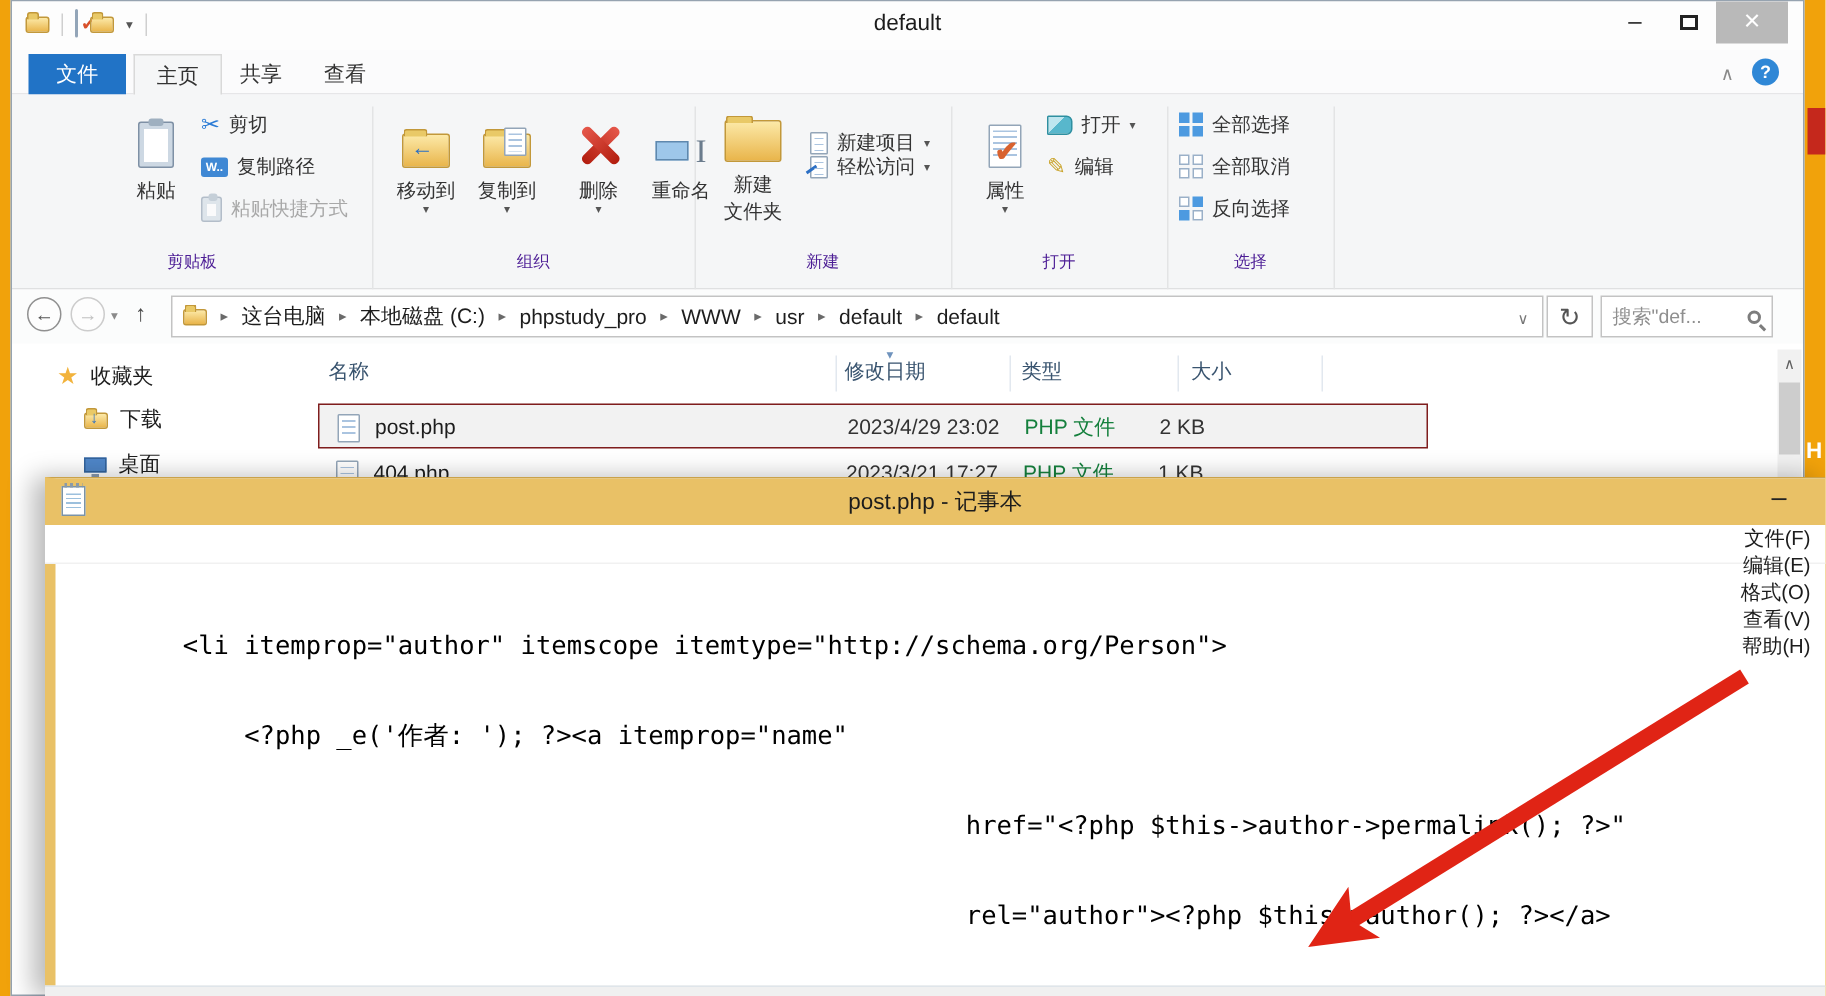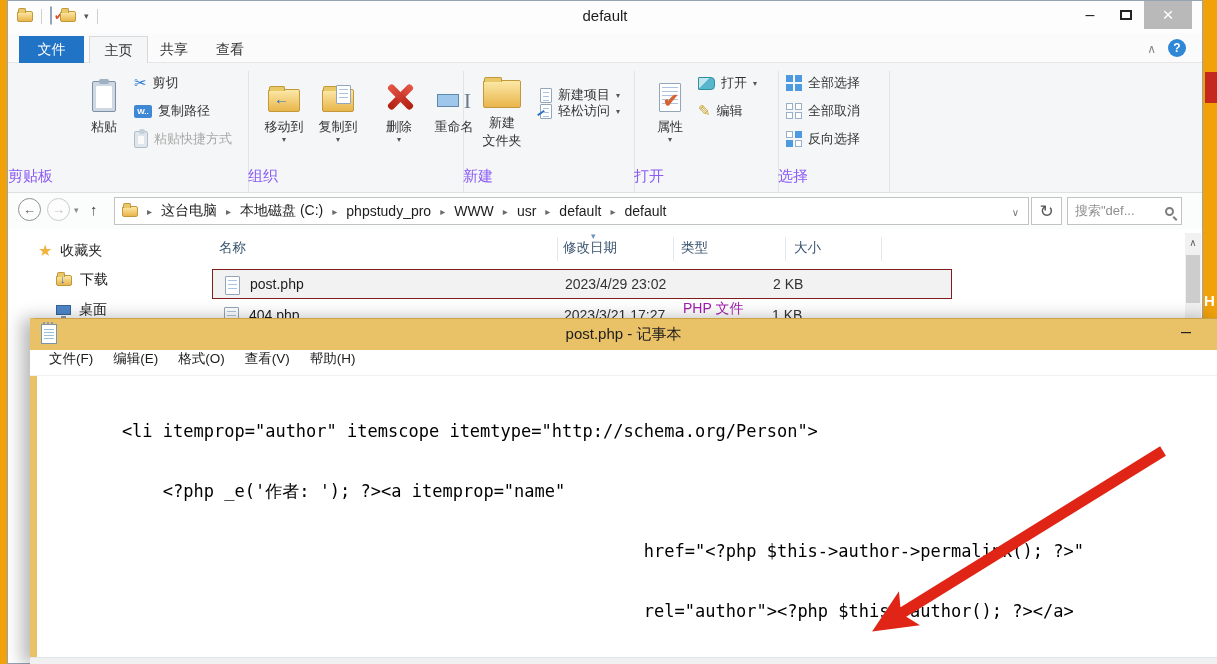--- a/index.html
+++ b/index.html
@@ -35,21 +35,21 @@
   .tab-plain { position:absolute; top:3px; width:56px; height:27px; color:#333;
                display:flex; align-items:center; justify-content:center; font-size:14px; }
   .rib-chevron { position:absolute; right:46px; top:9px; color:#8a8a8a; font-size:12px; }
   .helpbtn { position:absolute; right:16px; top:6px; width:18px; height:18px; border-radius:50%;
              background:#2f87d6; color:#fff; font-size:12px; font-weight:bold;
              display:flex; align-items:center; justify-content:center; }
 
   
   .ribbon { position:absolute; top:62px; left:0; right:0; height:130px; background:#f5f6f7; border-bottom:1px solid #dfe0e1; }
   .rdiv { position:absolute; top:8px; height:150px; width:1px; background:#e3e4e5; }
-  .glabel { position:absolute; top:104px; font-size:15px; color:#8b5cf6; text-align:left; }
+  .glabel { position:absolute; top:104px; font-size:11px; color:#4c1d95; text-align:center; }
   .bigbtn { position:absolute; top:5px; height:98px; text-align:center; font-size:13px; color:#333; }
   .bigbtn .ic { height:44px; display:flex; align-items:flex-end; justify-content:center; margin-bottom:6px; }
   .bigbtn .dd { font-size:8px; color:#555; line-height:8px; }
   .smallrow { position:absolute; display:flex; align-items:center; gap:6px; font-size:13px; color:#333; height:20px; }
   .smallrow .dd { font-size:8px; color:#555; }
   .disabled { color:#a8a8a8 !important; }
 
   
   .folder { position:relative; background:linear-gradient(#fce9a8,#e9b54b); border:1px solid #c2983a; border-radius:2px; }
   .folder::before { content:""; position:absolute; top:-4px; left:0; width:45%; height:4px;
@@ -109,21 +109,21 @@
   .mon::after { content:""; position:absolute; left:4px; top:10px; width:5px; height:3px; background:#8a9bb0; }
   .colhdr { position:absolute; top:238px; font-size:13.5px; color:#39546f; }
   .colsep { position:absolute; top:236px; height:24px; width:1px; background:#e2e8ef; }
   .sortglyph { position:absolute; top:230px; font-size:9px; color:#6f93bd; }
   .filerow { position:absolute; left:204px; width:740px; height:30px; font-size:14px; color:#1d1d1d; }
   .filerow.sel { background:#f2f2f2; border:1px solid #7f1d1d; }
   .filerow .cell { position:absolute; top:6px; }
   .fr-icon { left:12px; top:5px; }
   .fr-name { left:37px; }
   .fr-date { left:352px; color:#333; }
-  .fr-type { left:470px; color:#a21caf;margin-top:24px; }
+  .fr-type { left:470px; color:#15803d; }
   .fr-size { left:560px; width:97px; text-align:left; color:#333; }
   .vscroll { position:absolute; top:232px; right:1px; width:16px; bottom:0; background:#f1f1f1; }
   .vscroll .arr { display:block; text-align:center; color:#606060; font-size:10px; padding-top:4px; }
   .vscroll .thumb { position:absolute; top:22px; left:1px; width:14px; height:48px; background:#cdcdcd; }
 
   
   .desk-red { position:absolute; left:1205px; top:72px; width:12px; height:31px; background:#c5281c; }
   .desk-letter { position:absolute; left:1204px; top:292px; color:#fff; font-size:15px; font-weight:bold; }
 
   
@@ -134,21 +134,21 @@
   }
   .np-title { position:absolute; top:0; left:-7px; right:0; height:31px; background:#e9c166; }
   .np-title .t { position:absolute; left:0; right:0; top:6px; text-align:center; font-size:15px; color:#1c1c1c; }
   .np-min { position:absolute; right:16px; top:2px; font-size:18px; color:#222; width:30px; text-align:center; }
   .npicon { position:absolute; left:11px; top:5px; width:16px; height:20px; background:#fff; border:1px solid #7a93a8; }
   .npicon::before { content:""; position:absolute; left:1px; top:-3px; right:1px; height:3px;
                     background:repeating-linear-gradient(90deg,#8a9aa8 0 2px, transparent 2px 4px); }
   .npicon::after { content:""; position:absolute; left:2px; top:4px; right:2px; height:11px;
                    background:repeating-linear-gradient(#9cc0dd 0 1px, transparent 1px 3px); }
   .np-menu { position:absolute; top:31px; left:-7px; right:0; height:26px; background:#fff; border-bottom:1px solid #f1f1f1;
-             display:flex; align-items:flex-start; padding-left:9px; }
+             display:flex; align-items:flex-end; padding-left:9px;flex-direction:column; }
   .np-menu span { padding:0 10px; font-size:13.5px; color:#1c1c1c; }
   .np-code { position:absolute; left:3px; top:62px; white-space:pre;
              font-family:"DejaVu Sans Mono","Liberation Mono",monospace; font-size:17px; line-height:20px; color:#000; }
   .np-hscroll { position:absolute; left:-7px; right:0; bottom:0; height:7px; background:#f0f0f0; border-top:1px solid #dfe5ea; }
 
   
   #arrow { position:absolute; left:0; top:0; z-index:10; pointer-events:none; }
 </style>
 </head>
 <body>

